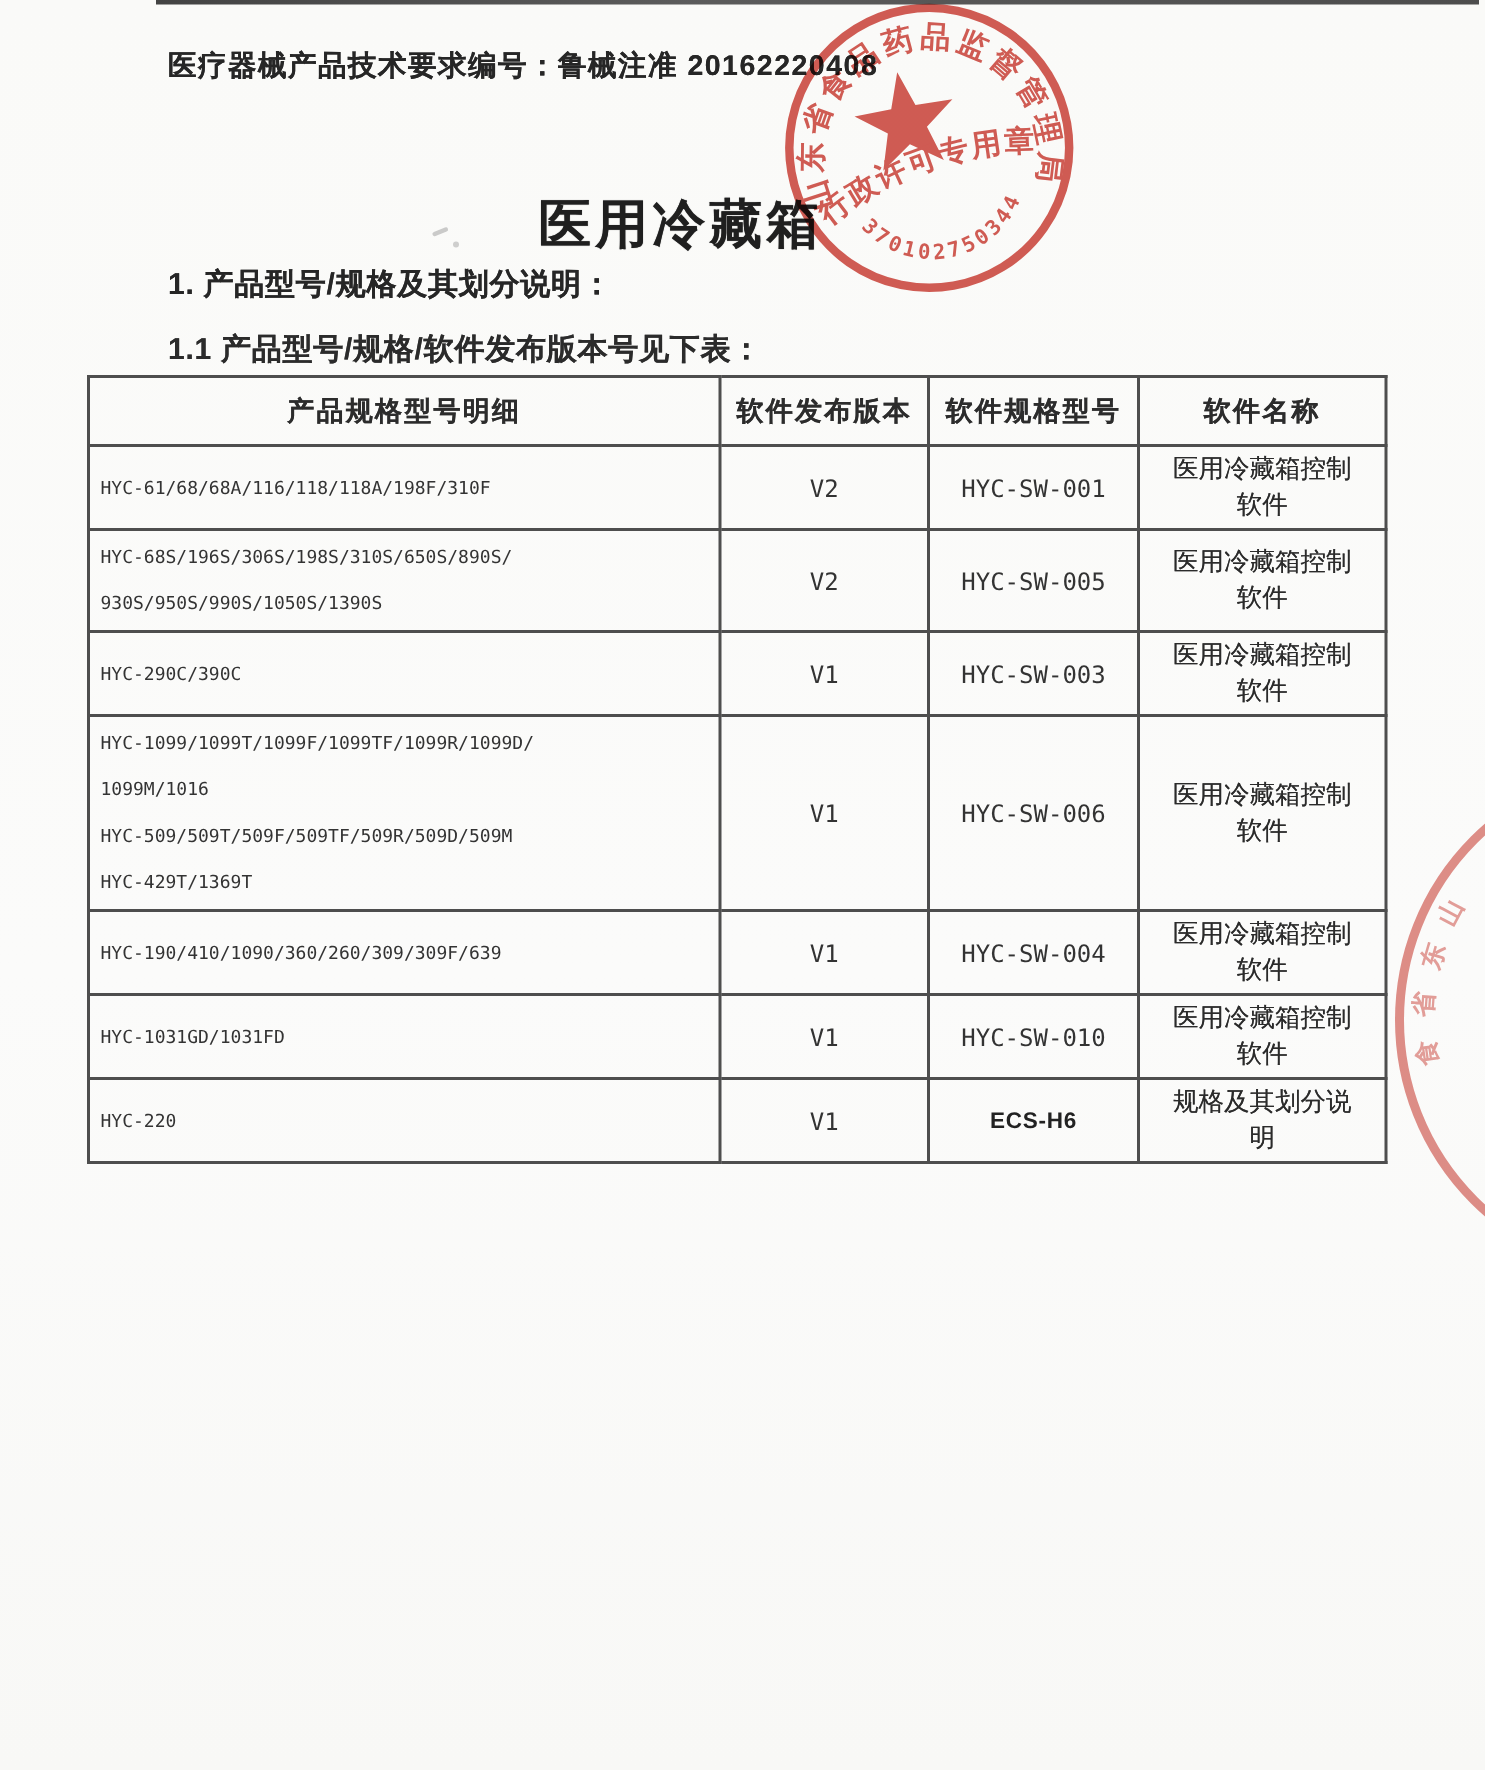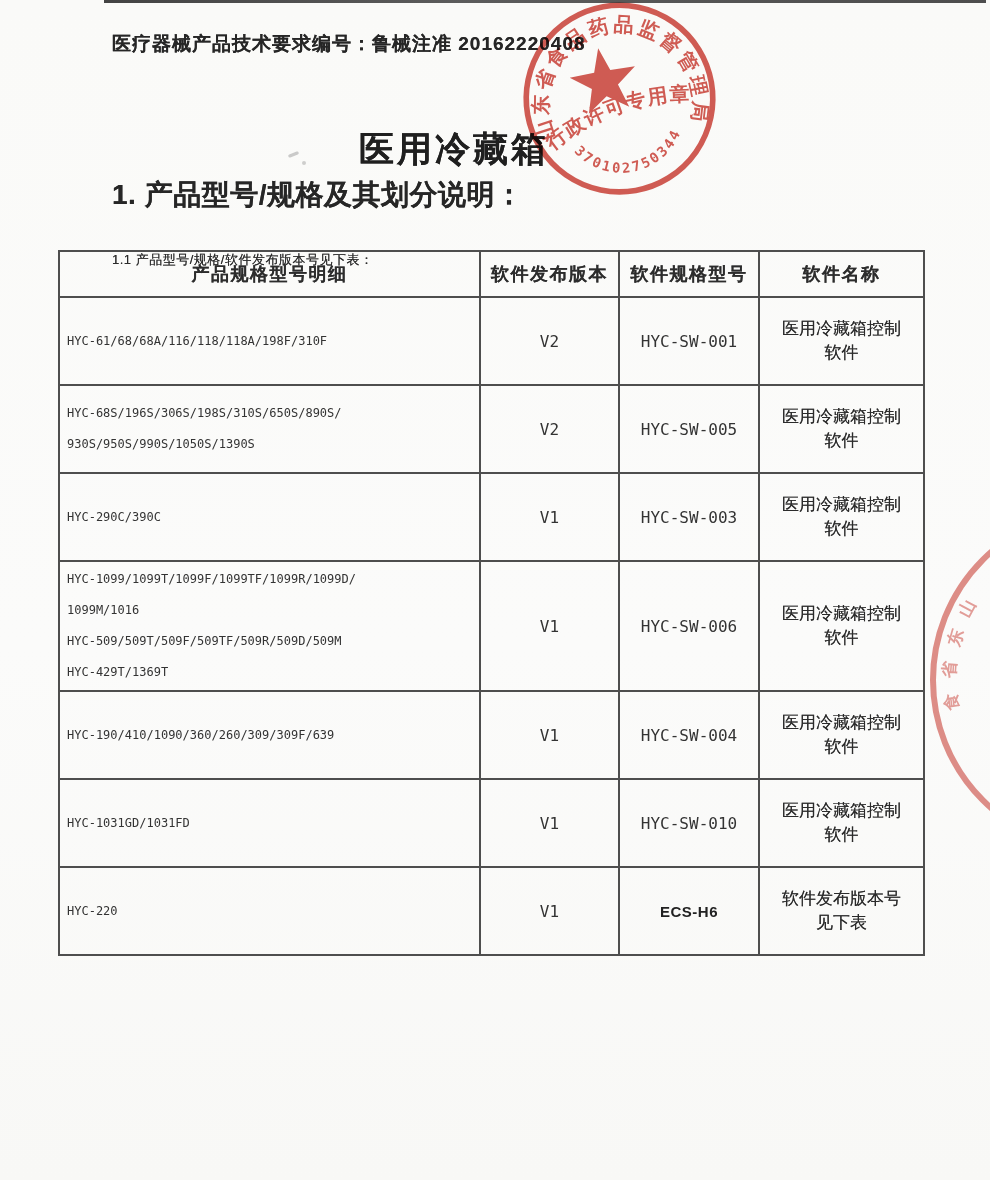--- a/index.html
+++ b/index.html
@@ -7,38 +7,38 @@
     position:relative; width:990px; height:1180px; overflow:hidden;
     background:linear-gradient(180deg,#fafaf8 0%, #fbfbfa 55%, #f8f8f6 100%);
     font-family:"Liberation Sans", sans-serif; color:#2a2a2a;
   }
   .scan-line { position:absolute; top:0; left:104px; width:882px; height:3px;
     background:linear-gradient(90deg,#2f2f2f,#4a4a4a 40%,#3a3a3a); opacity:.9; }
   .doc-number { position:absolute; left:112px; top:31px; font-size:19px; font-weight:600;
     letter-spacing:1px; color:#262626; text-shadow:0 0 .4px #444; }
   .title { position:absolute; left:0; top:126px; width:908px; text-align:center;
     font-size:35px; font-weight:700; letter-spacing:3px; color:#1f1f1f; text-shadow:0 0 .5px #333; }
-  .sec1 { position:absolute; left:112px; top:176px; font-size:28px; font-weight:700;
+  .sec1 { position:absolute; left:112px; top:176px; font-size:20px; font-weight:700;
     letter-spacing:.5px; color:#262626; text-shadow:0 0 .4px #444; }
-  .sec11 { position:absolute; left:112px; top:219px; font-size:13px; font-weight:400;
-    letter-spacing:.5px; color:#2b2b2b; text-shadow:0 0 .3px #555;margin-top:32px; }
+  .sec11 { position:absolute; left:112px; top:219px; font-size:20px; font-weight:700;
+    letter-spacing:.5px; color:#2b2b2b; text-shadow:0 0 .3px #555; }
 
   table.spec { position:absolute; left:58px; top:250px; width:865px;
     border-collapse:collapse; table-layout:fixed; background:transparent; }
   .spec th, .spec td { border:2px solid #4e4e4e; vertical-align:middle; }
   .spec th { font-size:18px; font-weight:600; letter-spacing:1.5px; color:#2c2c2c;
     padding:10px 2px; text-align:center; text-shadow:0 0 .3px #555; }
   td.c1 { font-family:"DejaVu Sans Mono", monospace; font-size:12px; line-height:31px;
     padding:2px 4px 2px 7px; white-space:pre-line; color:#333; text-align:left;margin-top:11px; }
   td.c2, td.c3 { font-family:"DejaVu Sans Mono", monospace; font-size:16px;
     text-align:center; color:#333; }
   td.c3.emph { font-family:Liberation Sans, sans-serif; font-weight:700; font-size:15px;
     letter-spacing:.5px; color:#222; }
   td.c4 { font-size:17px; font-weight:500; line-height:24px; text-align:center;
-    padding:19px 14px; color:#2b2b2b; text-shadow:0 0 .3px #555; }
+    padding:3px 14px; color:#2b2b2b; text-shadow:0 0 .3px #555; }
 
   .stamp { position:absolute; left:517px; top:-6px; width:205px; height:205px;
     mix-blend-mode:multiply; opacity:.9; filter:blur(.2px); z-index:5; }
   .side-stamp { position:absolute; right:0; top:545px; width:75px; height:270px;
     mix-blend-mode:multiply; filter:blur(.3px); z-index:5; }
   .speck1 { position:absolute; left:288px; top:153px; width:11px; height:3px;
     background:#9a9a9a; opacity:.5; transform:rotate(-22deg); border-radius:2px; }
   .speck2 { position:absolute; left:302px; top:161px; width:4px; height:4px;
     background:#8d8d8d; opacity:.4; border-radius:50%; }
 </style>
@@ -146,20 +146,20 @@
         <tr>
       <td class="c1">HYC-1031GD/1031FD</td>
       <td class="c2">V1</td>
       <td class="c3">HYC-SW-010</td>
       <td class="c4">医用冷藏箱控制软件</td>
     </tr>
         <tr>
       <td class="c1">HYC-220</td>
       <td class="c2">V1</td>
       <td class="c3 emph">ECS-H6</td>
-      <td class="c4">软件发布版本号见下表</td>
+      <td class="c4">规格及其划分说明</td>
     </tr>
       </tbody>
   </table>
 
   <div class="speck1"></div>
   <div class="speck2"></div>
 </div>
 
 </body></html>

